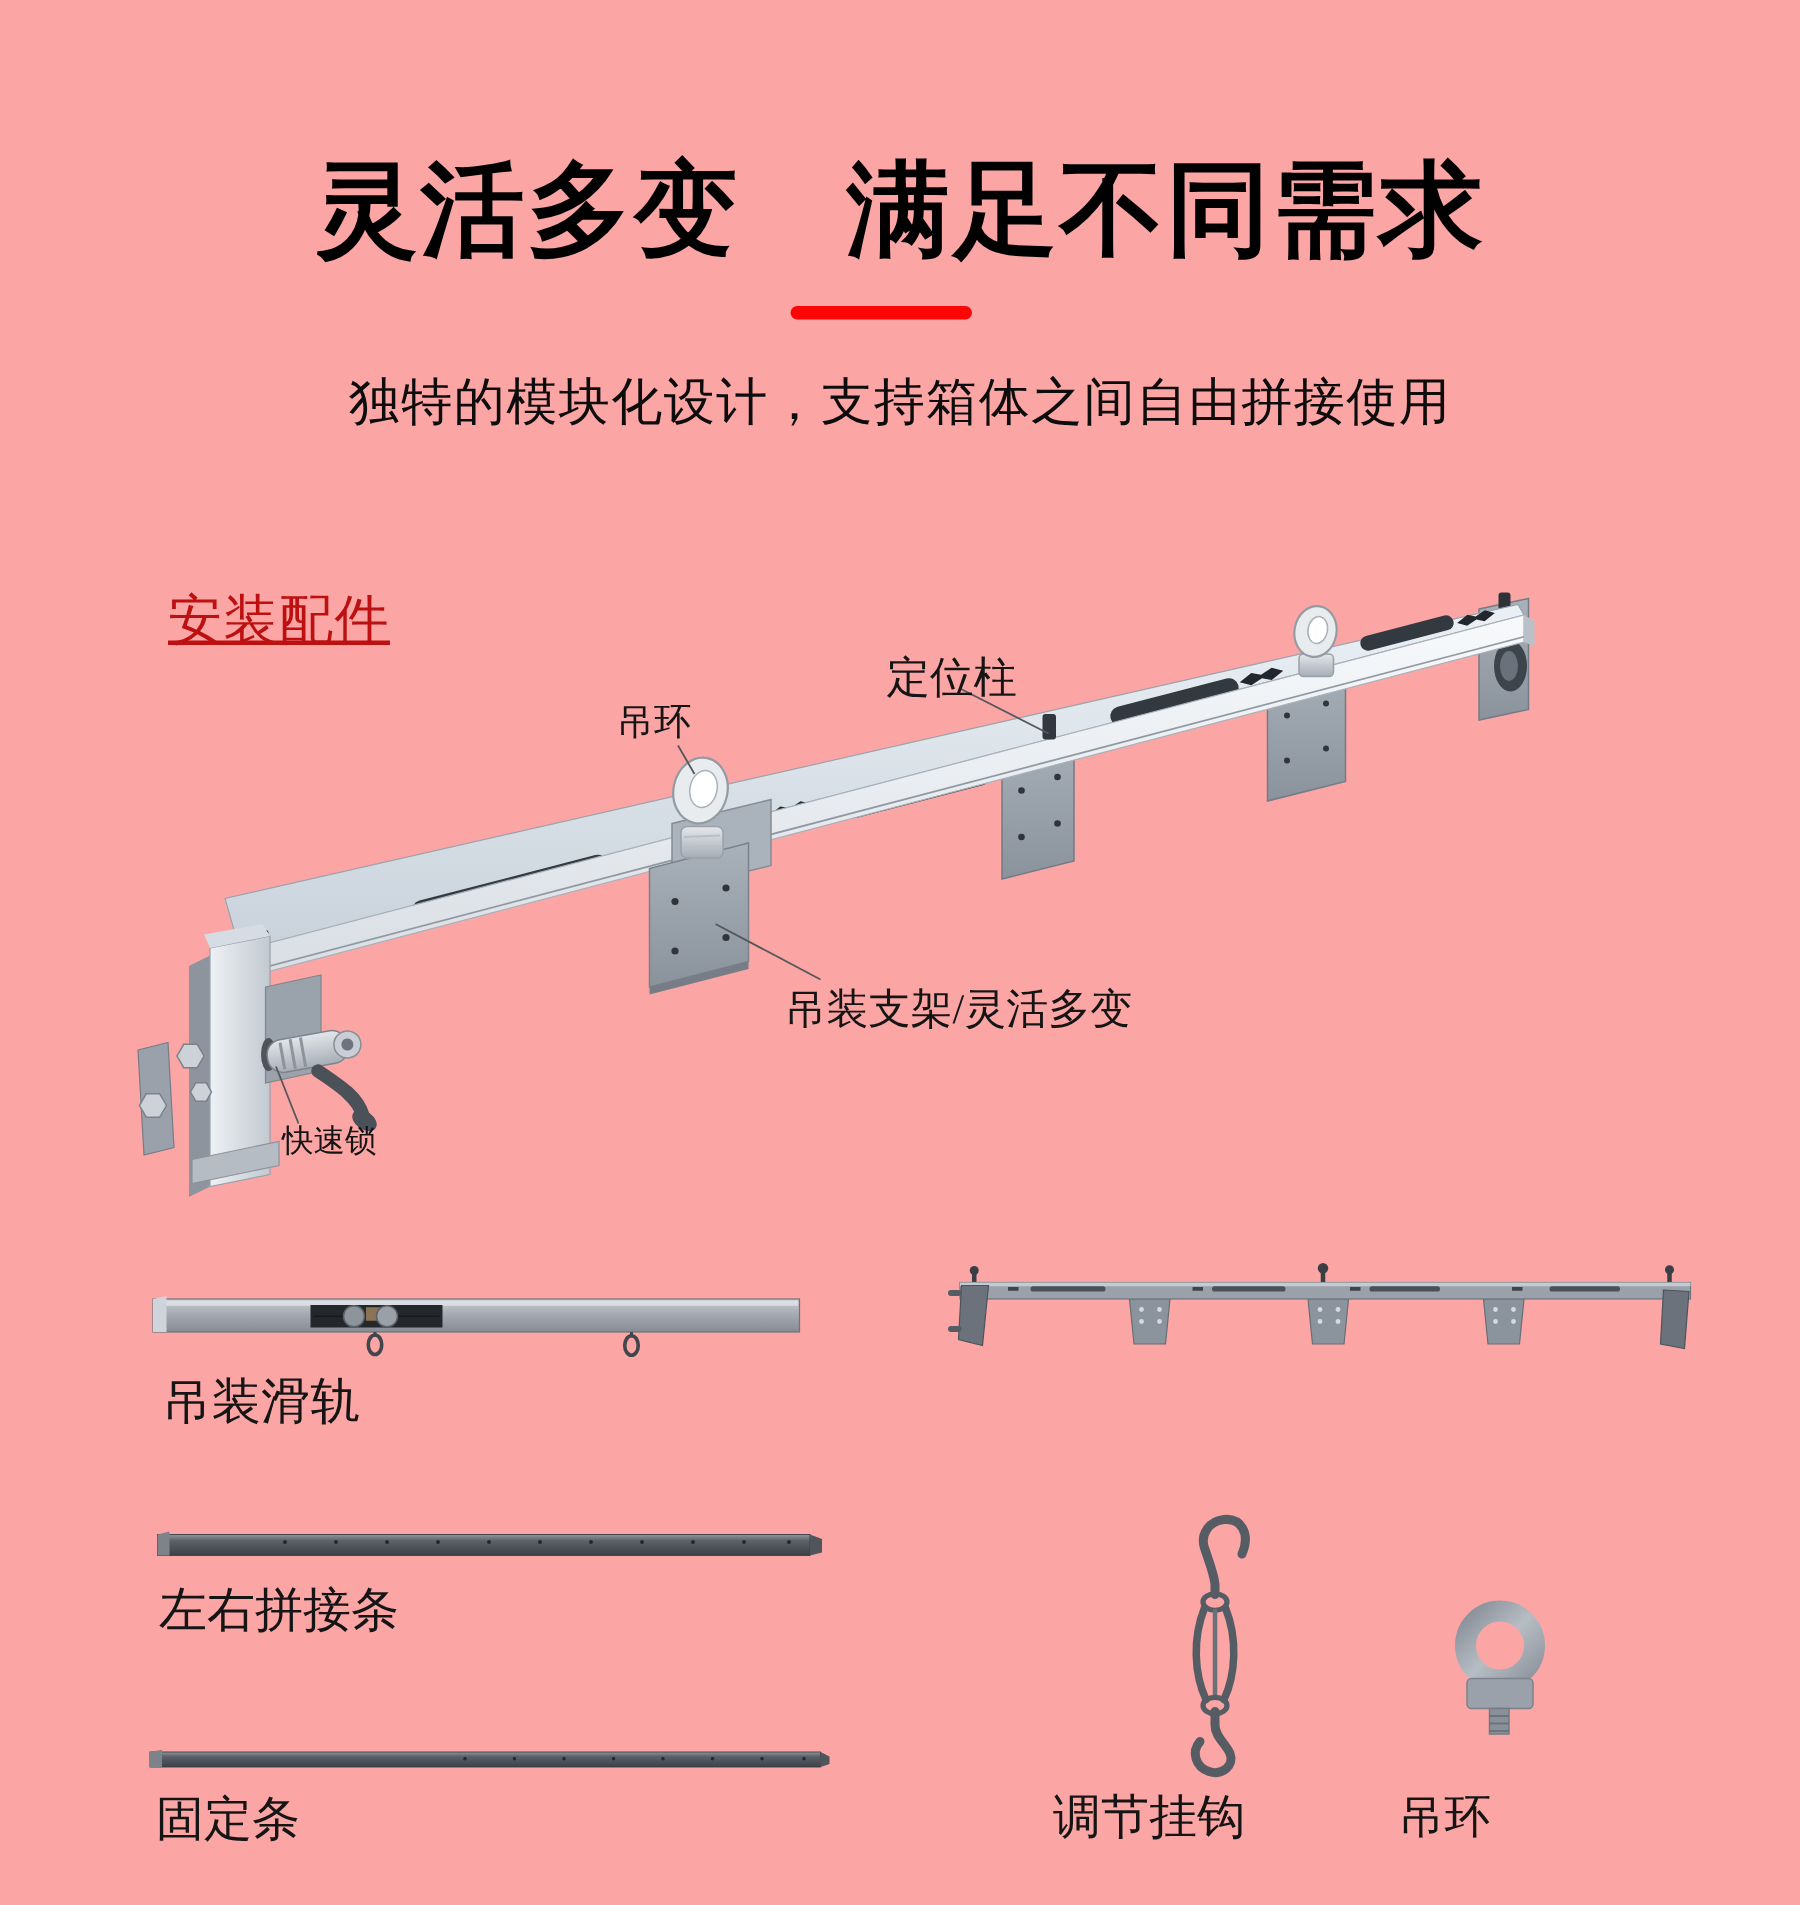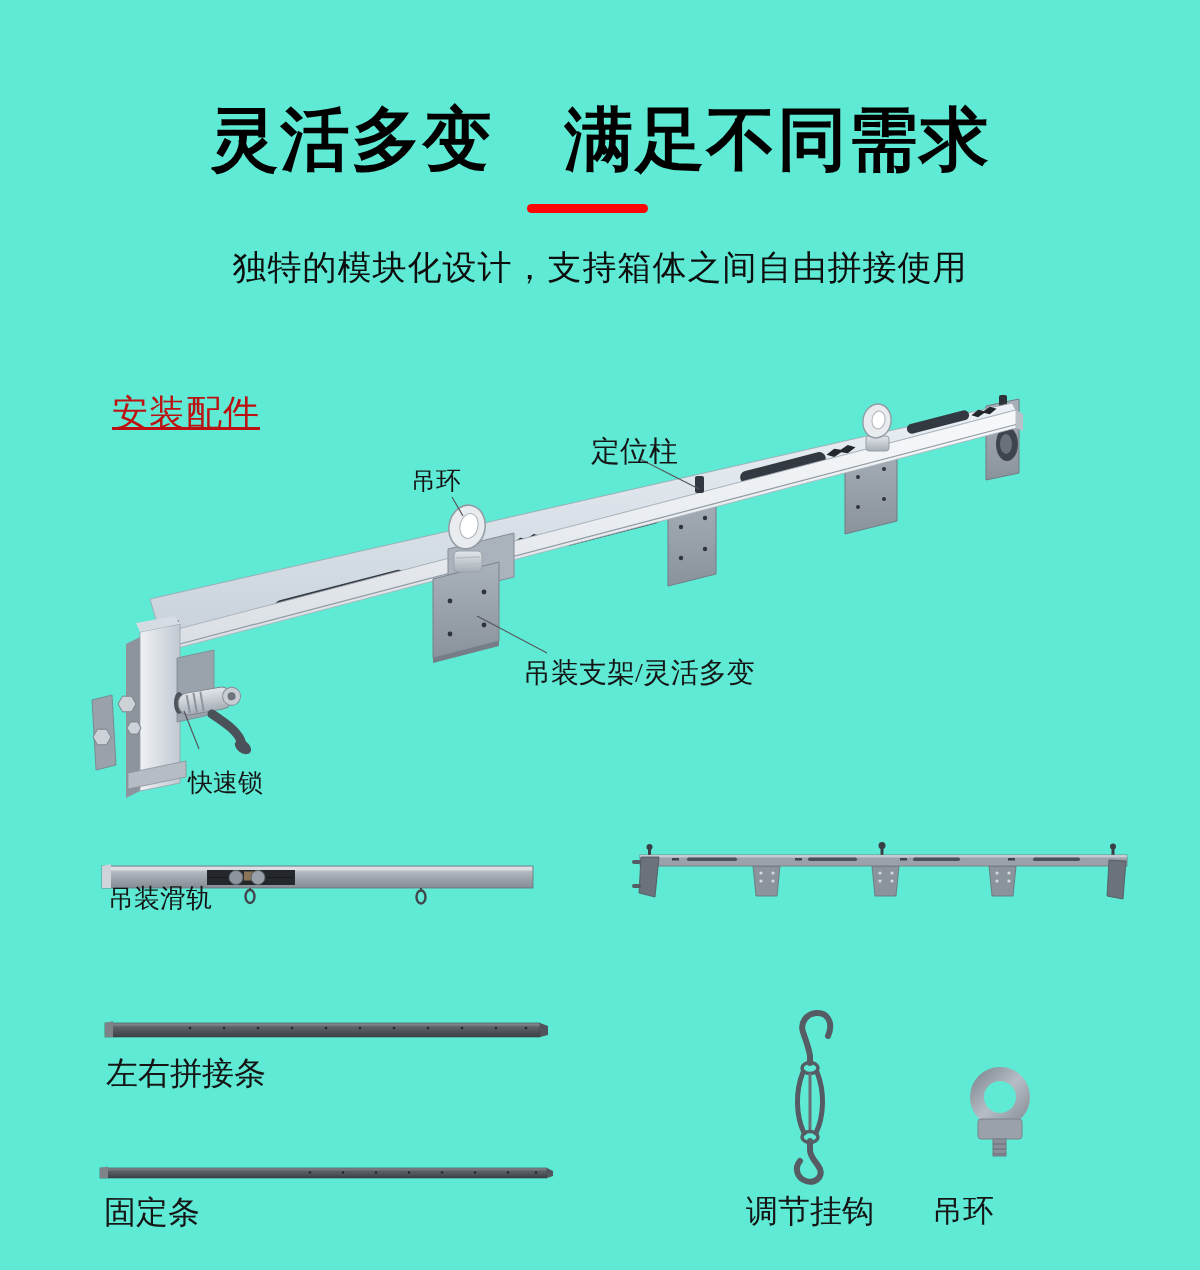--- a/index.html
+++ b/index.html
@@ -1,33 +1,33 @@
 <!DOCTYPE html>
 <html><head>
 <meta charset="utf-8">
 <style>
   html,body{margin:0;padding:0;background:#ffffff;}
   body{font-family:"Liberation Sans", sans-serif;}
-  .page{position:relative;width:1200px;height:1270px;margin:0 auto;background:#5eead4;overflow:hidden;}
+  .page{position:relative;width:1200px;height:1270px;margin:0 auto;background:#fca5a5;overflow:hidden;}
   .abs{position:absolute;}
   .title{left:0;right:0;top:94px;text-align:center;font-size:69px;font-weight:900;color:#000;letter-spacing:2px;white-space:nowrap;}
   .divider{left:527px;top:204px;width:121px;height:9px;border-radius:5px;background:var(--accent-red,#fe0505);}
   .subtitle{left:0;right:0;top:245px;text-align:center;font-size:34px;font-weight:500;color:#0d0d0d;letter-spacing:1px;white-space:nowrap;}
   .section-label{left:112px;top:389px;font-size:36px;color:var(--section-red,#bd1111);letter-spacing:1px;text-decoration:underline;}
   .callout{font-family:"Liberation Serif", serif;color:#151515;white-space:nowrap;}
   .co-lifting-ring{left:411px;top:464px;font-size:25px;}
   .co-positioning-post{left:591px;top:432px;font-size:29px;}
   .co-bracket{left:523px;top:654px;font-size:28px;}
-  .co-quick-lock{left:188px;top:766px;font-size:25px;}
+  .co-quick-lock{left:188px;top:746px;font-size:21px;}
   .part-label{font-family:"Liberation Serif", serif;color:#151515;white-space:nowrap;font-size:31px;}
-  .pl-slide-rail{left:108px;top:881px;font-size:26px;}
+  .pl-slide-rail{left:108px;top:912px;font-size:33px;}
   .pl-connect-bracket{left:644px;top:915px;font-size:29px;}
   .pl-lr-strip{left:106px;top:1052px;font-size:32px;}
   .pl-fixing-strip{left:104px;top:1191px;font-size:32px;}
-  .pl-adjust-hook{left:702px;top:1190px;font-size:32px;margin-left:44px;}
+  .pl-adjust-hook{left:702px;top:1190px;font-size:32px;}
   .pl-lifting-ring{left:932px;top:1190px;font-size:31px;}
   svg{position:absolute;left:0;top:0;}
 </style>
 </head>
 <body style="--accent-red: #fe0505; --section-red: #bd1111;">
 
 <div class="page">
 
   <svg width="1200" height="1270" viewBox="0 0 1200 1270">
     <defs>

